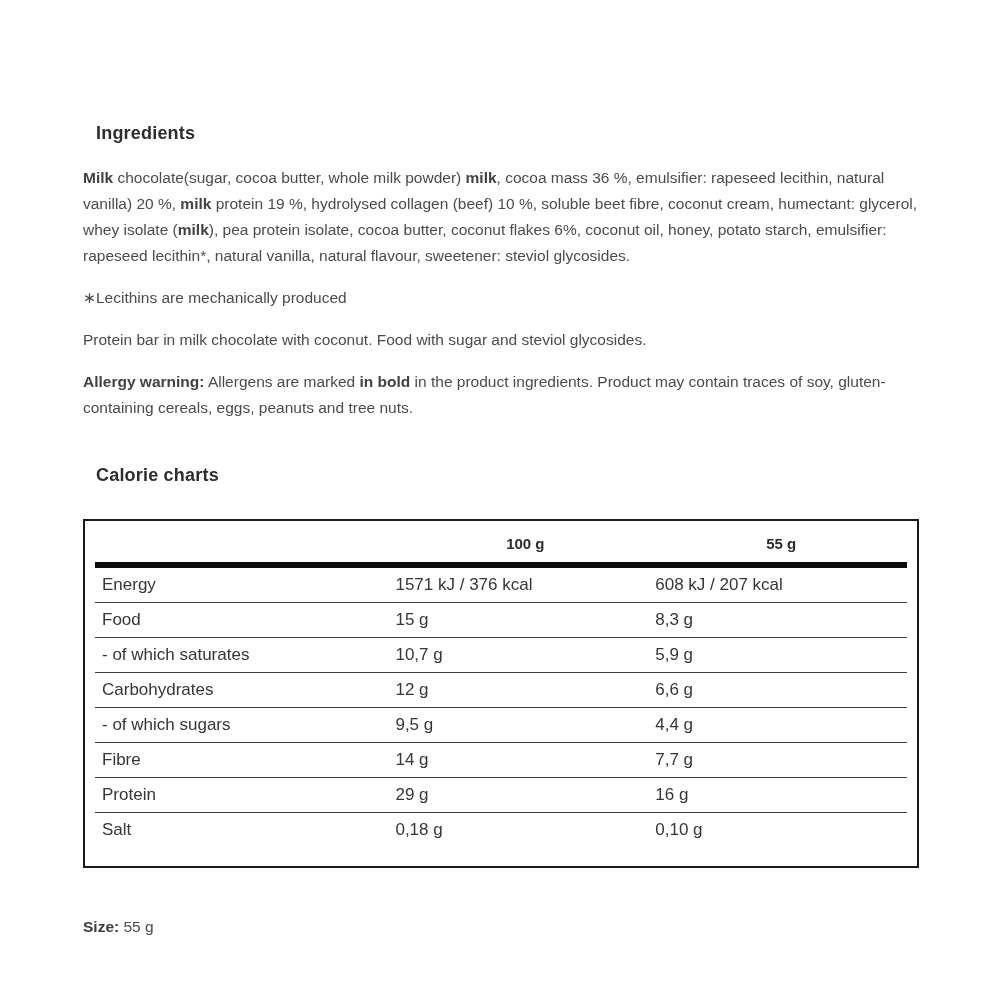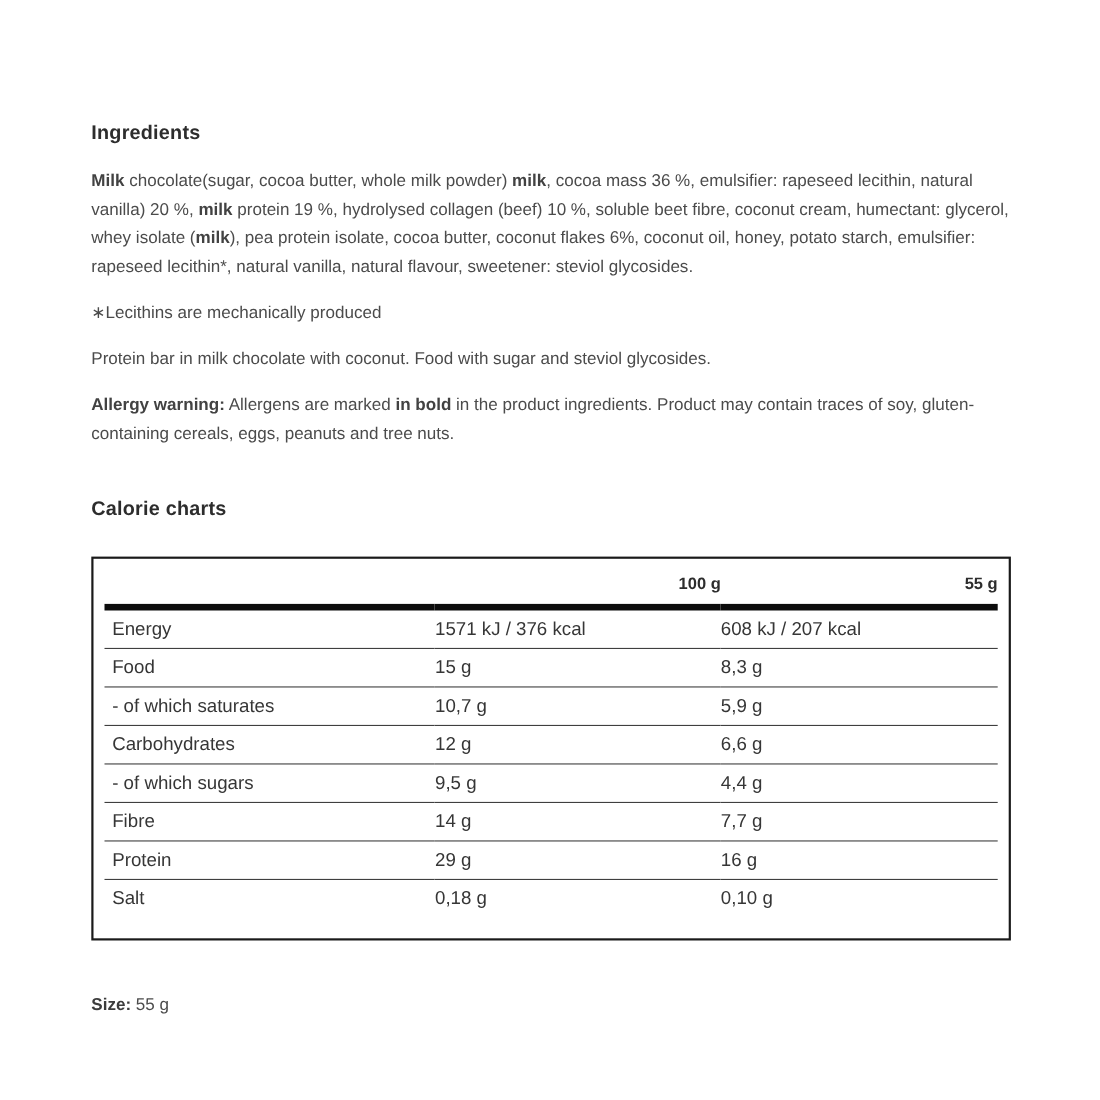--- a/index.html
+++ b/index.html
@@ -16,21 +16,21 @@
   .page {
     width: 836px;
     margin-left: 83px;
     padding-top: 110px;
     color: #4b4b4b;
   }
   h2 {
     font-size: 18px;
     font-weight: 700;
     color: #2d2d2d;
-    margin: 0;
+    margin: 13px;
     letter-spacing: 0.2px;
   }
   p {
     font-size: 15.5px;
     line-height: 26px;
     margin: 16px 0 0 0;
     color: #4b4b4b;
   }
   p b { font-weight: 700; color: #424242; margin-top: 48px; }
   .para-first { margin-top: 21px; }
@@ -39,21 +39,21 @@
     margin-top: 33px;
     border: 2px solid #1a1a1a;
     padding: 0 10px 19px 10px;
     box-sizing: border-box;
   }
   table {
     width: 100%;
     border-collapse: collapse;
   }
   thead th {
-    text-align: right;
+    text-align: center;
     font-size: 15px;
     font-weight: 700;
     color: #2d2d2d;
     padding: 14px 0 10px 0;
     border-bottom: 6px solid #0c0c0c;
   }
   thead th:first-child, tbody td:first-child { width: 37%; padding-left: 7px; }
   thead th:nth-child(2), tbody td:nth-child(2) { width: 32%; }
   tbody td {
     font-size: 17px;

